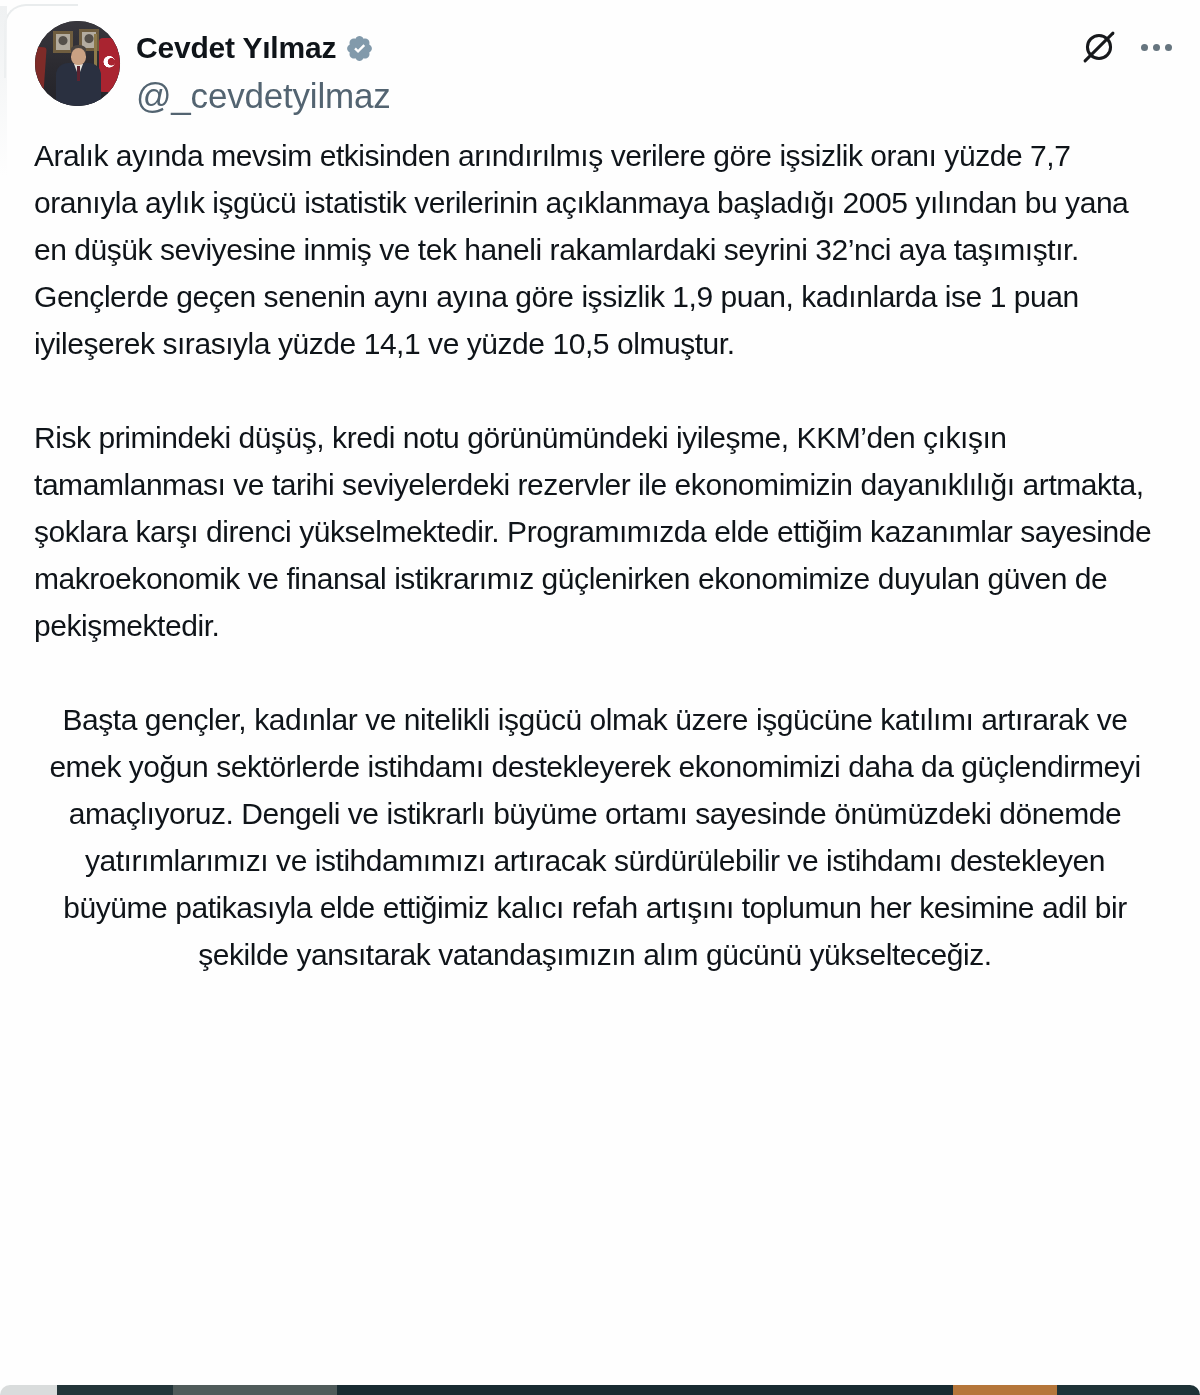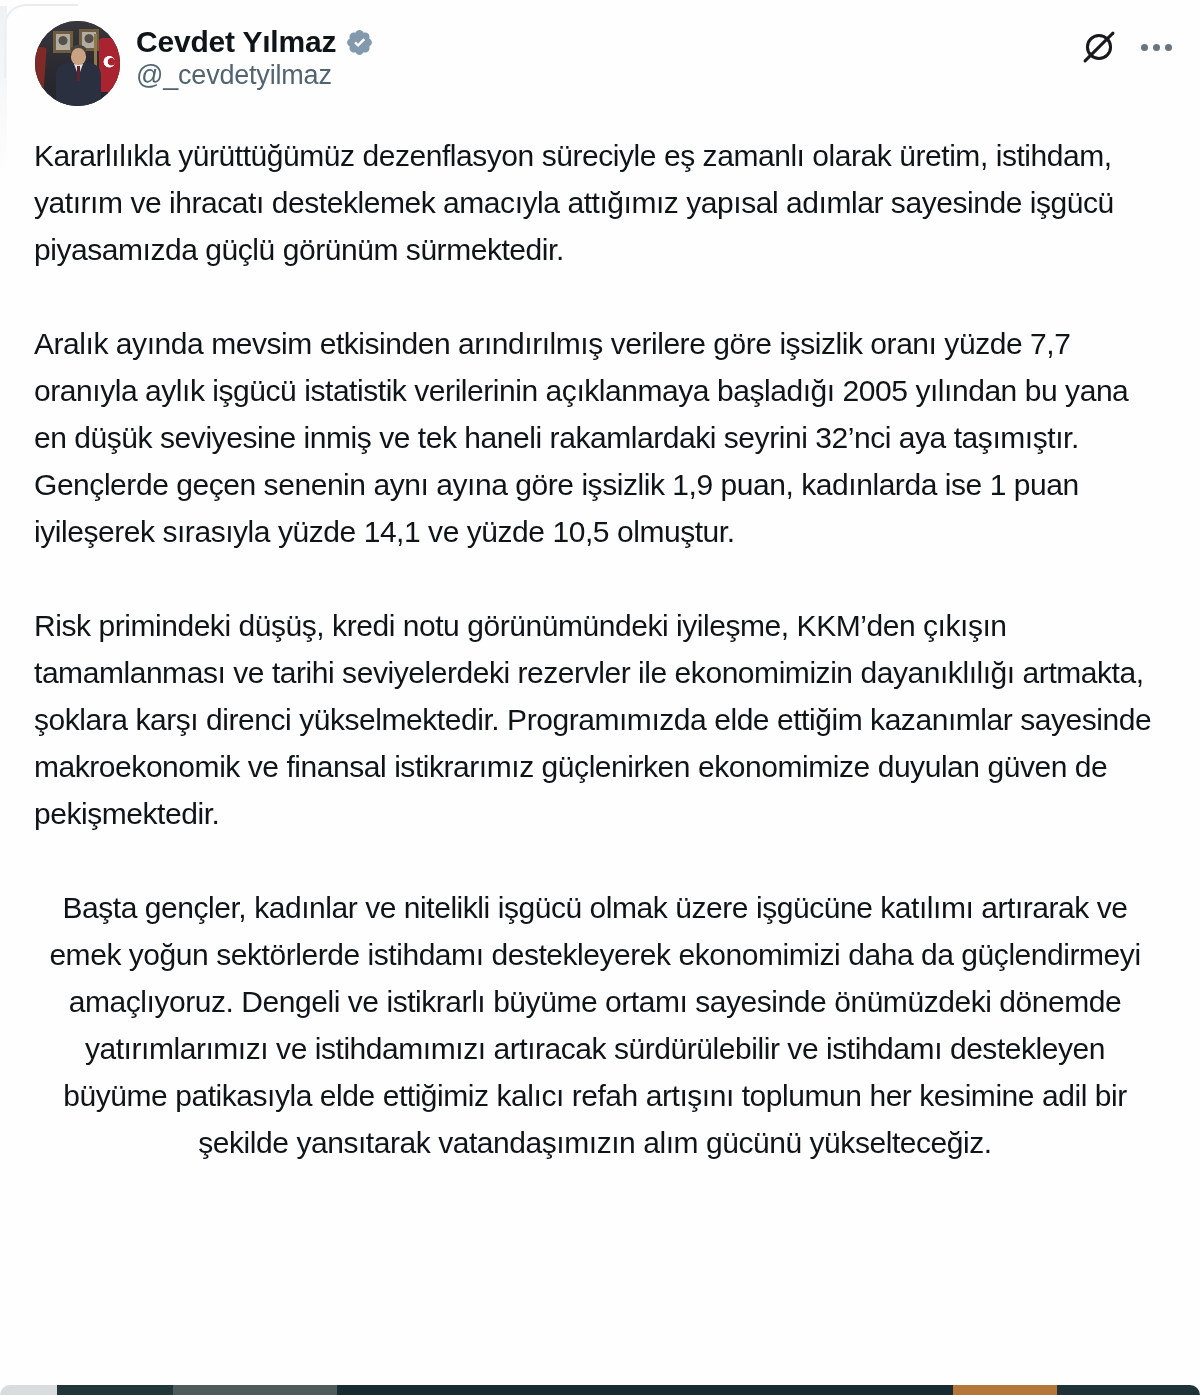--- a/index.html
+++ b/index.html
@@ -41,25 +41,25 @@
       radial-gradient(circle at 46% 44%, #a92430 0 3.5px, rgba(0,0,0,0) 4px),
       radial-gradient(circle at 38% 44%, #ffffff 0 5.5px, rgba(0,0,0,0) 6px);
   }
   .av-flag-left{position:absolute;left:-4px;top:26px;width:14px;height:48px;background:#7e2b28;border-radius:3px;transform:rotate(4deg);}
   .av-hair{position:absolute;left:36px;top:24px;width:15px;height:8px;background:#4a4440;border-radius:50% 50% 0 0;}
   .av-head{position:absolute;left:36px;top:27px;width:15px;height:17px;background:#c9a183;border-radius:50% 50% 45% 45%;}
   .av-body{position:absolute;left:21px;top:42px;width:45px;height:43px;background:#2a3040;border-radius:12px 12px 0 0;}
   .av-shirt{position:absolute;left:39px;top:43px;width:9px;height:12px;background:#e8e5df;clip-path:polygon(0 0,100% 0,50% 100%);}
   .av-tie{position:absolute;left:42px;top:45px;width:3px;height:15px;background:#5d2330;}
 
-  .id-block{position:absolute;left:136px;top:25px;}
+  .id-block{position:absolute;left:136px;top:31px;}
   .name-row{display:flex;align-items:center;gap:9px;}
   .display-name{font-size:30px;font-weight:700;letter-spacing:-0.2px;color:#0f1419;cursor:pointer;line-height:34px;}
   .badge{width:29px;height:29px;display:inline-block;cursor:pointer;}
-  .handle{font-size:27px;color:#536471;letter-spacing:-0.2px;margin-top:1px;cursor:pointer;line-height:30px;}
+  .handle{font-size:35px;color:#536471;letter-spacing:-0.2px;margin-top:16px;cursor:pointer;line-height:30px;}
 
   .header-actions{position:absolute;right:26px;top:27px;display:flex;align-items:center;gap:20px;}
   .grok-btn{width:40px;height:40px;display:flex;align-items:center;justify-content:center;cursor:pointer;}
   .more-btn{display:flex;align-items:center;gap:5px;height:40px;cursor:pointer;padding:0 2px;}
   .more-btn i{width:7px;height:7px;border-radius:50%;background:#66757f;display:block;}
 
   
   .tweet-body{position:absolute;left:34px;top:132px;width:1122px;}
   .tweet-body p{
     margin:0 0 47px 0;font-size:30px;line-height:47px;
@@ -121,21 +121,20 @@
       </svg>
     </span>
     <span class="more-btn">
       <i></i>
         <i></i>
         <i></i>
     </span>
   </div>
 
   <div class="tweet-body">
-    <p>Kararlılıkla yürüttüğümüz dezenflasyon süreciyle eş zamanlı olarak üretim, istihdam, yatırım ve ihracatı desteklemek amacıyla attığımız yapısal adımlar sayesinde işgücü piyasamızda güçlü görünüm sürmektedir.</p>
     <p>Aralık ayında mevsim etkisinden arındırılmış verilere göre işsizlik oranı yüzde 7,7 oranıyla aylık işgücü istatistik verilerinin açıklanmaya başladığı 2005 yılından bu yana en düşük seviyesine inmiş ve tek haneli rakamlardaki seyrini 32’nci aya taşımıştır. Gençlerde geçen senenin aynı ayına göre işsizlik 1,9 puan, kadınlarda ise 1 puan iyileşerek sırasıyla yüzde 14,1 ve yüzde 10,5 olmuştur.</p>
     <p>Risk primindeki düşüş, kredi notu görünümündeki iyileşme, KKM’den çıkışın tamamlanması ve tarihi seviyelerdeki rezervler ile ekonomimizin dayanıklılığı artmakta, şoklara karşı direnci yükselmektedir. Programımızda elde ettiğim kazanımlar sayesinde makroekonomik ve finansal istikrarımız güçlenirken ekonomimize duyulan güven de pekişmektedir.</p>
     <p>Başta gençler, kadınlar ve nitelikli işgücü olmak üzere işgücüne katılımı artırarak ve emek yoğun sektörlerde istihdamı destekleyerek ekonomimizi daha da güçlendirmeyi amaçlıyoruz. Dengeli ve istikrarlı büyüme ortamı sayesinde önümüzdeki dönemde yatırımlarımızı ve istihdamımızı artıracak sürdürülebilir ve istihdamı destekleyen büyüme patikasıyla elde ettiğimiz kalıcı refah artışını toplumun her kesimine adil bir şekilde yansıtarak vatandaşımızın alım gücünü yükselteceğiz.</p>
   </div>
 
   <div class="media-strip" style="height: 10px;">
       <div class="seg" style="width: 57px; background: rgb(217, 220, 220);"></div>
       <div class="seg" style="width: 116px; background: rgb(34, 53, 57);"></div>
       <div class="seg" style="width: 164px; background: rgb(79, 91, 90);"></div>
       <div class="seg" style="width: 616px; background: rgb(24, 43, 49);"></div>

